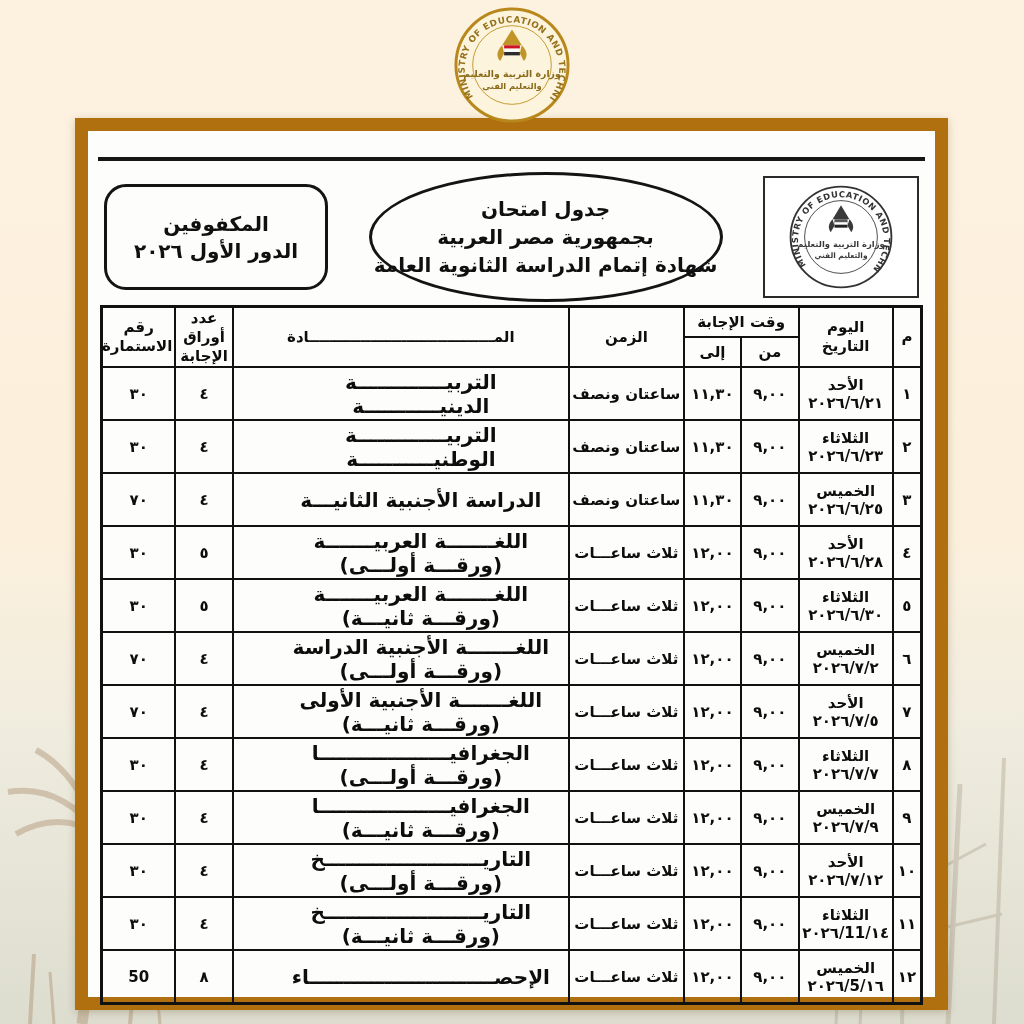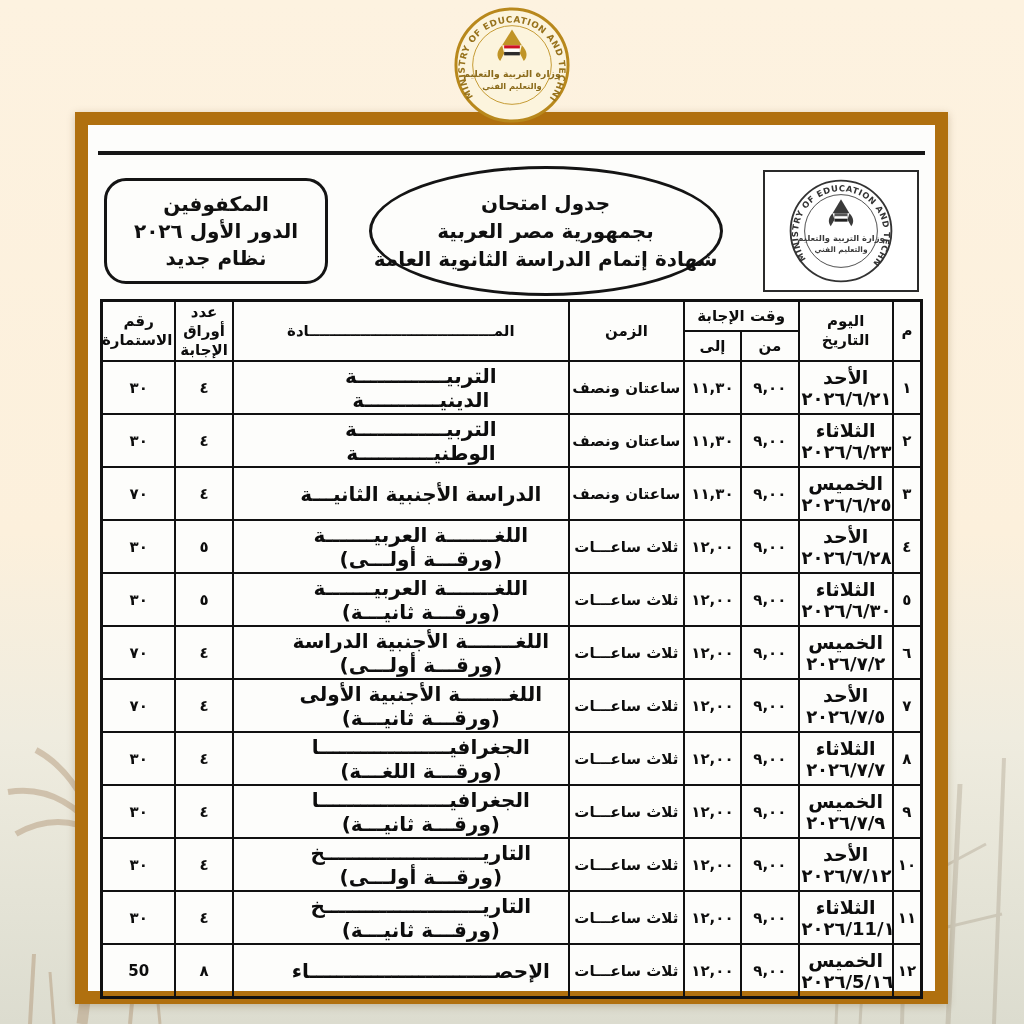--- a/index.html
+++ b/index.html
@@ -8,21 +8,21 @@
     font-family:"DejaVu Sans",sans-serif;
     background:linear-gradient(180deg,#fdf2e0 0%,#fcf0dc 52%,#efecdf 72%,#e4e3d6 88%,#dcdccf 100%);
   }
   .bottom-art{position:absolute;bottom:0;left:0;width:1024px;height:300px;pointer-events:none;}
 
   
   .top-seal{position:absolute;top:6px;left:453px;width:118px;height:118px;z-index:5;}
 
   
   .doc-frame{
-    position:absolute;left:75px;top:112px;width:873px;height:892px;
+    position:absolute;left:75px;top:118px;width:873px;height:892px;
     background:#b0700f;padding:13px;box-sizing:border-box;z-index:2;
     box-shadow:0 2px 8px rgba(90,60,10,.25);
   }
   .doc-inner{width:100%;height:100%;background:#fdfdfb;box-sizing:border-box;padding:8px 8px 6px;}
   .top-rule{height:4px;background:#161616;margin:18px 2px 10px;}
 
   
   .doc-header{display:flex;align-items:center;justify-content:space-between;padding:0 8px;height:132px;}
   .info-box{
     width:218px;height:100px;border:3px solid #141414;border-radius:22px;
@@ -38,22 +38,22 @@
 
   
   table.exam{
     width:calc(100% - 8px);margin:2px 4px 0;border-collapse:collapse;direction:rtl;
     font-weight:bold;color:#0d0d0d;table-layout:fixed;border:3px solid #111;
   }
   .exam th,.exam td{border:2px solid #111;text-align:center;vertical-align:middle;padding:1px 2px;overflow:hidden;}
   .exam thead th{font-size:15px;line-height:1.25;}
   .exam tbody td{height:49px;font-size:15px;}
   .exam .subject{font-size:20px;padding-left:42px;}
-  .exam .day{font-size:19px;line-height:1.2;}
-  .exam .date{font-size:18px;direction:ltr;line-height:1.2;}
+  .exam .day{font-size:15px;line-height:1.2;}
+  .exam .date{font-size:15px;direction:ltr;line-height:1.2;}
   .exam .num-cell{font-size:15px;}
   .seal-ring-text{font-size:9px;font-weight:bold;letter-spacing:.6px;}
 </style>
 </head>
 <body>
 
 <svg class="bottom-art" viewBox="0 0 1024 300" aria-hidden="true">
   <g stroke="#b59b7d" fill="none" opacity="0.5">
     <path d="M82,300 C90,240 96,170 100,110" stroke-width="11"></path>
     <path d="M100,110 C72,75 42,62 8,68" stroke-width="6"></path>
@@ -102,21 +102,20 @@
 <div class="doc-frame">
   <div class="doc-inner">
 
     <div class="top-rule"></div>
 
     <div class="doc-header">
 
       <div class="info-box">
         <div>المكفوفين</div>
         <div>الدور الأول ٢٠٢٦</div>
-        <div>نظام جديد</div>
       </div>
 
       <div class="title-oval">
         <div>جدول امتحان</div>
         <div>بجمهورية مصر العربية</div>
         <div>شهادة إتمام الدراسة الثانوية العامة</div>
       </div>
 
       <div class="bw-seal-box">
         <svg viewBox="0 0 120 120" width="112" height="112">
@@ -278,21 +277,21 @@
 
   <tr>
     <td>٨</td>
     <td>
       <div class="day">الثلاثاء</div>
       <div class="date">٢٠٢٦/٧/٧</div>
     </td>
     <td class="num-cell">٩,٠٠</td>
     <td class="num-cell">١٢,٠٠</td>
     <td>ثلاث ساعـــات</td>
-    <td class="subject">الجغرافيـــــــــــــــــــا (ورقـــة اللغـــة)</td>
+    <td class="subject">الجغرافيـــــــــــــــــــا (ورقـــة أولـــى)</td>
     <td class="num-cell">٤</td>
     <td class="num-cell">٣٠</td>
   </tr>
 
   <tr>
     <td>٩</td>
     <td>
       <div class="day">الخميس</div>
       <div class="date">٢٠٢٦/٧/٩</div>
     </td>

